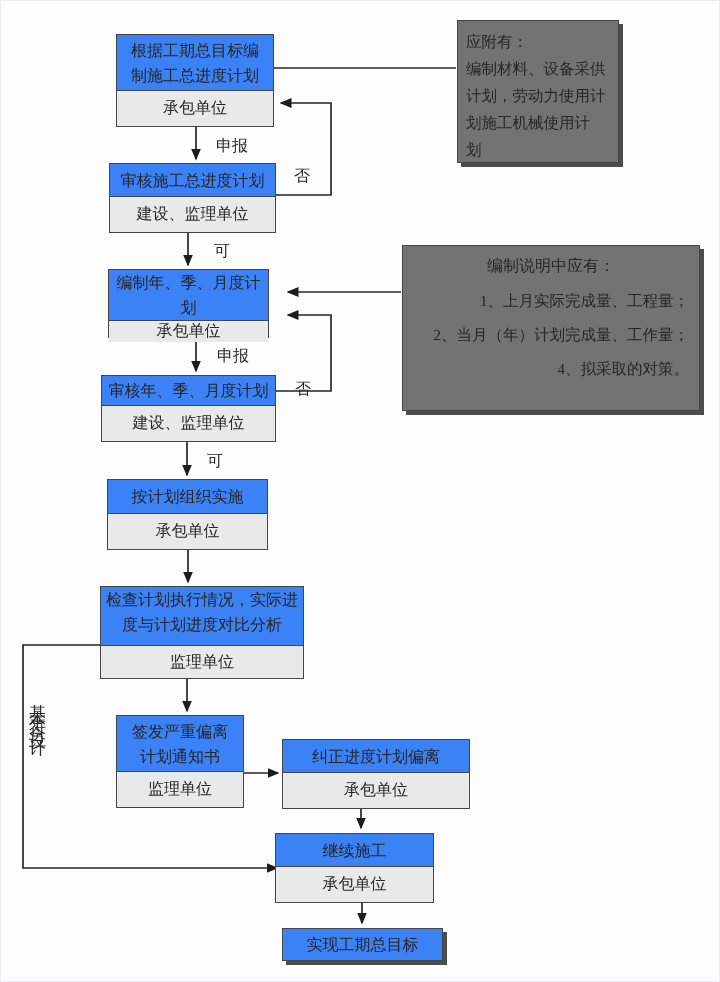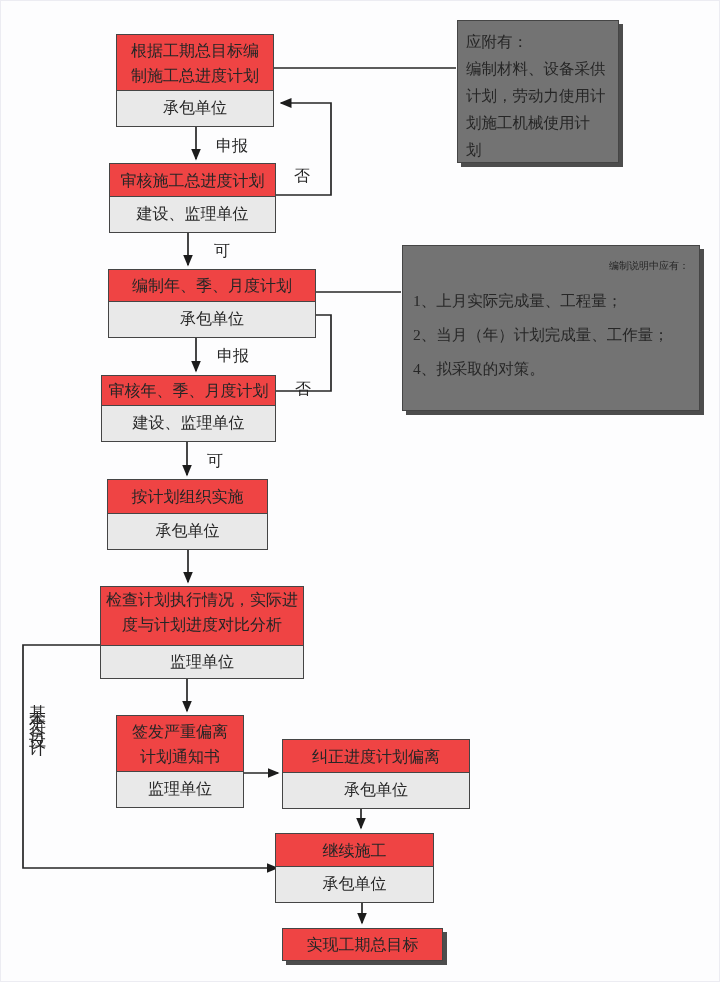--- a/index.html
+++ b/index.html
@@ -4,41 +4,41 @@
 <style>
   html,body{margin:0;padding:0;background:#ffffff;}
   .canvas{
     position:relative;width:720px;height:982px;overflow:hidden;
     background:#fdfdfe;border:1px solid #ececf2;box-sizing:border-box;
     font-family:"Liberation Serif","DejaVu Serif",serif;color:#262626;
   }
   .wires{position:absolute;left:0;top:0;width:720px;height:982px;}
   .pbox{
     position:absolute;display:flex;flex-direction:column;box-sizing:border-box;
-    border:1.6px solid #454545;background:#ef4444;
+    border:1.6px solid #454545;background:#3b82f6;
   }
   .pbox-title{
     flex:1;display:flex;align-items:center;justify-content:center;
     text-align:center;white-space:pre-line;font-size:16px;line-height:25px;
     padding:0 2px;
   }
   .pbox-org{
     height:35px;display:flex;align-items:center;justify-content:center;
     background:#e9e9e9;border-top:1.6px solid #454545;font-size:16px;
   }
   .shadowed{box-shadow:4px 4px 0 0 #4d4d4d;}
   .edge-label{position:absolute;font-size:16px;line-height:17px;white-space:nowrap;}
   .note{
     position:absolute;box-sizing:border-box;border:1.6px solid #454545;
     background:#737373;font-size:15.5px;
   }
   .note-attach{padding:7px 8px;line-height:27px;white-space:pre-line;}
   .note-explain{padding:7px 10px 4px 10px;}
-  .note-title{text-align:right;line-height:26px;font-size:10px;}
-  .note-item{line-height:24px;margin-top:10px;font-size:15.5px;}
+  .note-title{text-align:center;line-height:26px;font-size:16px;}
+  .note-item{line-height:24px;margin-top:10px;font-size:15.5px;text-align:right;}
   .side-label{
     position:absolute;left:26px;top:690px;writing-mode:vertical-lr;
     letter-spacing:7px;font-size:17px;line-height:20px;
   }
 </style>
 </head>
 <body>
 
 <div class="canvas">
 
@@ -82,21 +82,21 @@
     <div class="pbox-title">根据工期总目标编
 制施工总进度计划</div>
     <div class="pbox-org">承包单位</div>
   </div>
 
   <div class="pbox" style="left:108px;top:162px;width:167px;height:70px;">
     <div class="pbox-title">审核施工总进度计划</div>
     <div class="pbox-org">建设、监理单位</div>
   </div>
 
-  <div class="pbox" style="left:107px;top:268px;width:208px;height:69px;">
+  <div class="pbox" style="left:107px;top:268px;width:161px;height:69px;">
     <div class="pbox-title">编制年、季、月度计划</div>
     <div class="pbox-org">承包单位</div>
   </div>
 
   <div class="pbox" style="left:100px;top:374px;width:175px;height:67px;">
     <div class="pbox-title">审核年、季、月度计划</div>
     <div class="pbox-org">建设、监理单位</div>
   </div>
 
   <div class="pbox" style="left:106px;top:478px;width:161px;height:71px;">

